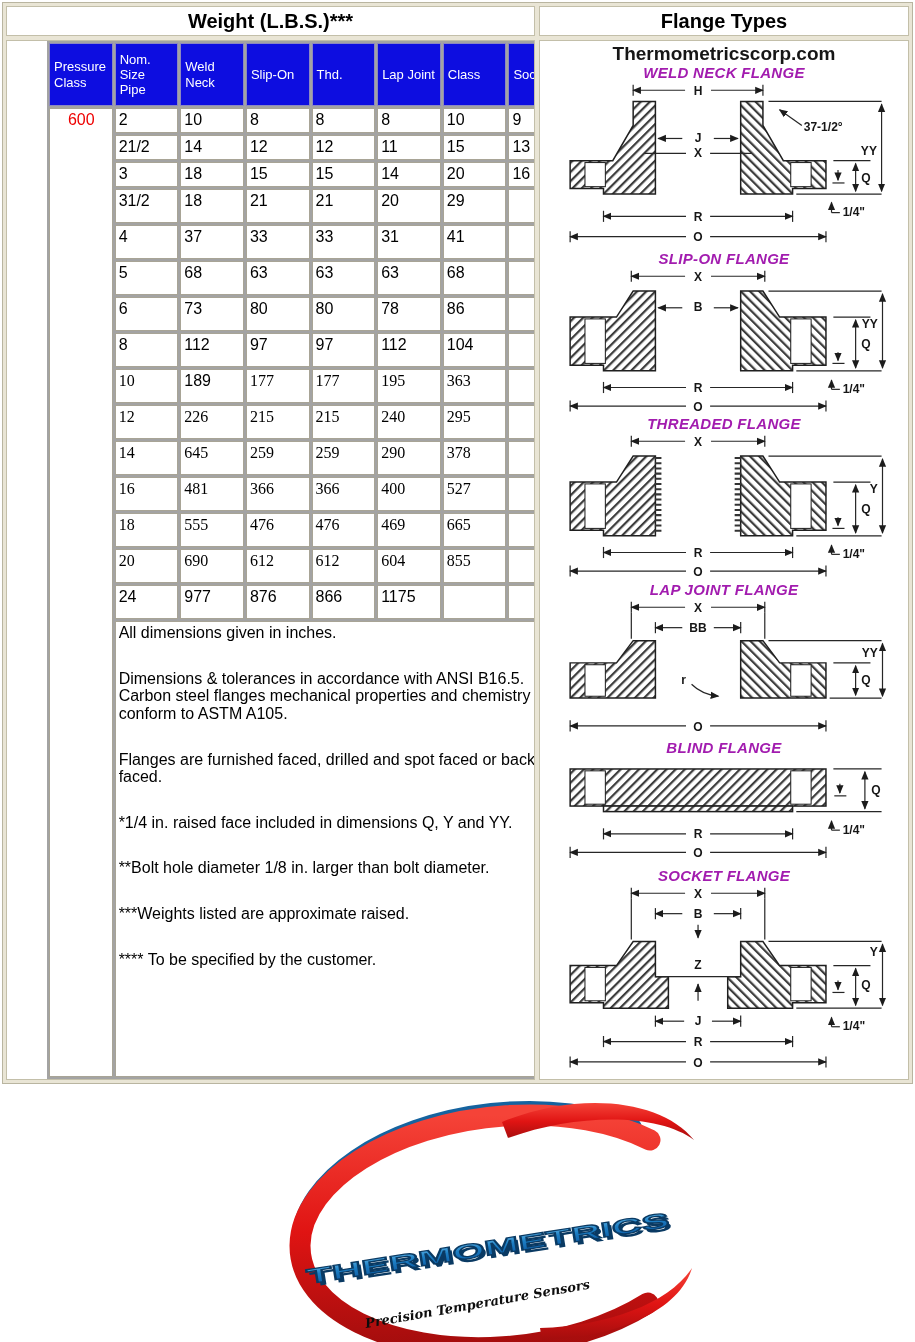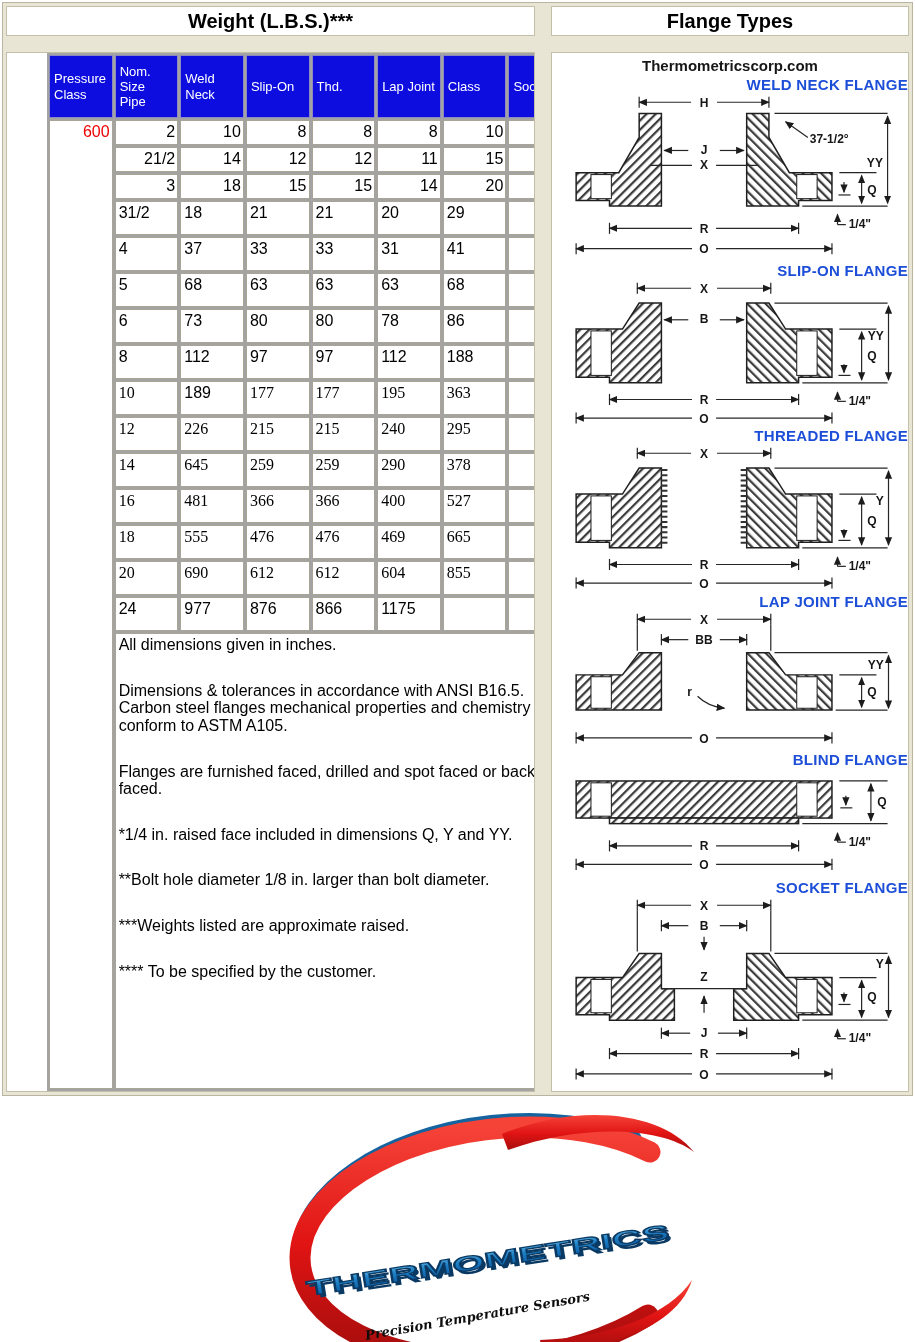--- a/index.html
+++ b/index.html
@@ -1,41 +1,41 @@
 <!DOCTYPE html>
 <html style="--hdr: #0d0de0; --cls: #ee0000;"><head>
 <meta charset="utf-8">
 <style>
   html,body{margin:0;padding:0;background:#fff;width:915px;height:1342px;overflow:hidden;
     font-family:"Liberation Sans",sans-serif;}
   :root{--hdr:#0d0de0;--cls:#ee0000;}
   .frame{margin:2px;border:1px solid #b9b5a0;background:#e9e5d5;padding:3px;
-    display:grid;grid-template-columns:529px 1fr;grid-template-rows:30px 1040px;gap:16px;}
+    display:grid;grid-template-columns:529px 1fr;grid-template-rows:30px 1040px;gap:4px;}
   .cellbox{background:#fff;border:1px solid #c3bfa9;}
   .ptitle{display:flex;align-items:center;justify-content:center;
     font-size:20px;font-weight:bold;color:#000;}
   
   .tablecell{overflow:hidden;}
   table.wt{border-collapse:separate;border-spacing:2px;table-layout:fixed;width:100%;height:100%;
     background:#a3a3a3;margin-left:40px;}
   table.wt th{background:var(--hdr);color:#fff;font-weight:normal;font-size:13px;line-height:1.18;
     text-align:left;vertical-align:middle;padding:2px 3px 2px 4px;height:52px;
     border:1px solid #8c88c0;}
   table.wt td{background:#fff;border:1px solid #a8a496;font-size:16px;line-height:1.1;
     padding:2px 2px 0 3px;vertical-align:top;overflow:hidden;}
-  tr.short td{height:21px;text-align:right;}
+  tr.short td{height:21px;}
   tr.tall td{height:30px;}
   td.sf{font-family:"Liberation Serif",serif;font-size:16px;}
   td.pclass{color:var(--cls);font-size:25px;text-align:center;vertical-align:top;padding-top:2px;}
   td.notes{vertical-align:top;padding:100px 8px 8px 5px;font-size:13.5px;line-height:1.22;}
   td.notes p{margin:0 0 28px 0;}
   
   .figcell{overflow:hidden;padding-top:4px;}
-  .site{text-align:center;font-weight:bold;font-size:15px;color:#161616;line-height:17px;}
-  .figtitle{text-align:right;font-weight:bold;font-size:15px;color:#1d4ed8;
+  .site{text-align:center;font-weight:bold;font-size:19px;color:#161616;line-height:17px;}
+  .figtitle{text-align:center;font-weight:bold;font-style:italic;font-size:15px;color:#a21caf;
     line-height:17px;margin-top:2px;letter-spacing:.3px;}
   .fig svg{display:block;margin:0 auto;width:330px;height:auto;}
   .ln{stroke:#262626;stroke-width:1.3;fill:none;}
   .sh{stroke:#1f1f1f;stroke-width:1.6;fill:url(#hp);}
   .sh2{fill:url(#hp2);}
   .wh{fill:#fff;stroke:#1f1f1f;stroke-width:1.1;}
   .thr{stroke:#333;stroke-width:7;stroke-dasharray:2.2 3.4;}
   svg text{font-family:"Liberation Sans",sans-serif;font-weight:bold;font-size:13px;fill:#161616;}
   
   .logoarea{position:relative;height:259px;overflow:hidden;}
@@ -156,21 +156,21 @@
             <td>78</td>
             <td>86</td>
             <td></td>
           </tr>
           <tr class="tall">
             <td>8</td>
             <td>112</td>
             <td>97</td>
             <td>97</td>
             <td>112</td>
-            <td>188</td>
+            <td>104</td>
             <td></td>
           </tr>
           <tr class="tall">
             <td class="sf">10</td>
             <td>189</td>
             <td class="sf">177</td>
             <td class="sf">177</td>
             <td class="sf">195</td>
             <td class="sf">363</td>
             <td class="sf"></td>

